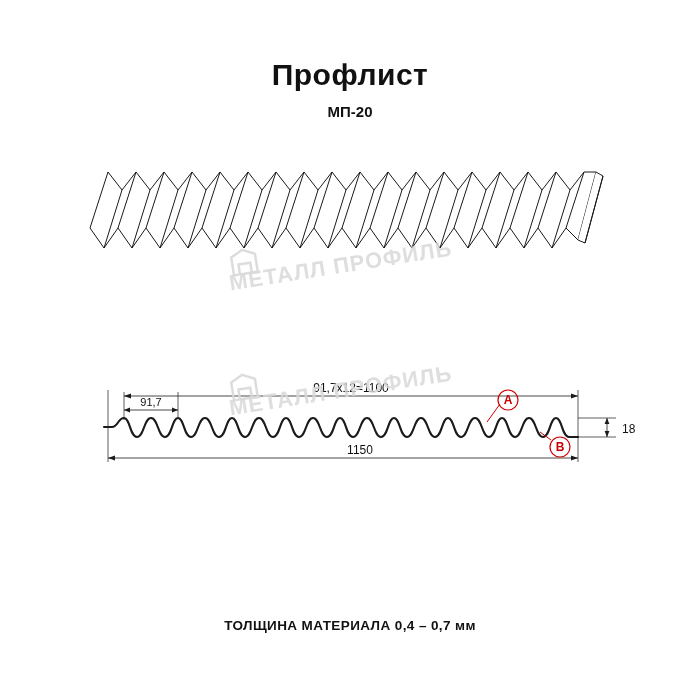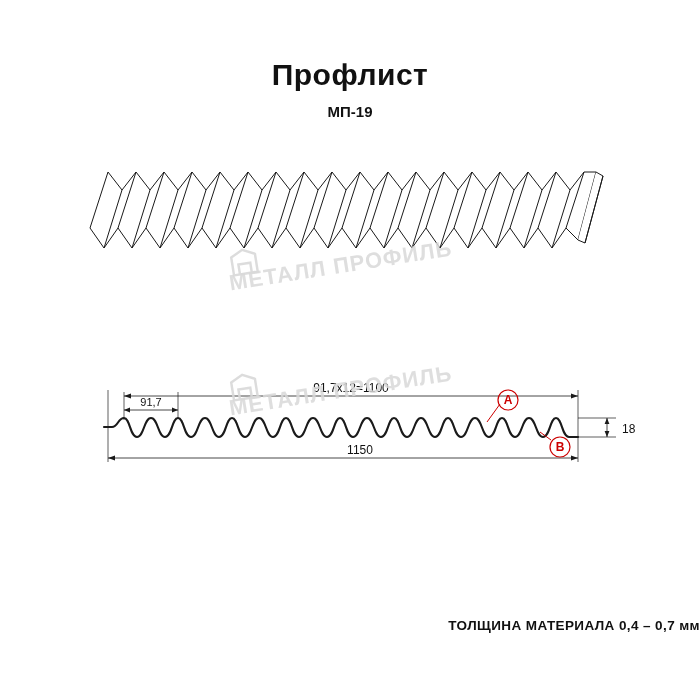--- a/index.html
+++ b/index.html
@@ -40,21 +40,21 @@
     text-align: center;
     font-size: 15px;
     font-weight: bold;
     color: #111;
   }
   .footer {
     position: absolute;
     top: 618px;
     left: 0;
     width: 700px;
-    text-align: right;
+    text-align: center;
     font-size: 13.5px;
     font-weight: bold;
     letter-spacing: 0.4px;
     color: #111;
   }
   svg {
     position: absolute;
     top: 0;
     left: 0;
     width: 700px;
@@ -99,21 +99,21 @@
     font-weight: bold;
     fill: #cc0000;
   }
 </style>
 </head>
 <body>
 
 <div class="page">
 
   <div class="title">Профлист</div>
-  <div class="subtitle">МП-19</div>
+  <div class="subtitle">МП-20</div>
 
   <svg viewBox="0 0 700 700">
 
     <g fill="none" stroke="#1a1a1a" stroke-width="1" stroke-linejoin="round">
 
       <path d="M90 228 L108 172 L596 172 L578 228 Z" fill="#ffffff" stroke="none"></path>
 
       <path d="M90 228
                L104 248 L118 228 L132 248 L146 228 L160 248 L174 228
                L188 248 L202 228 L216 248 L230 228 L244 248 L258 228

